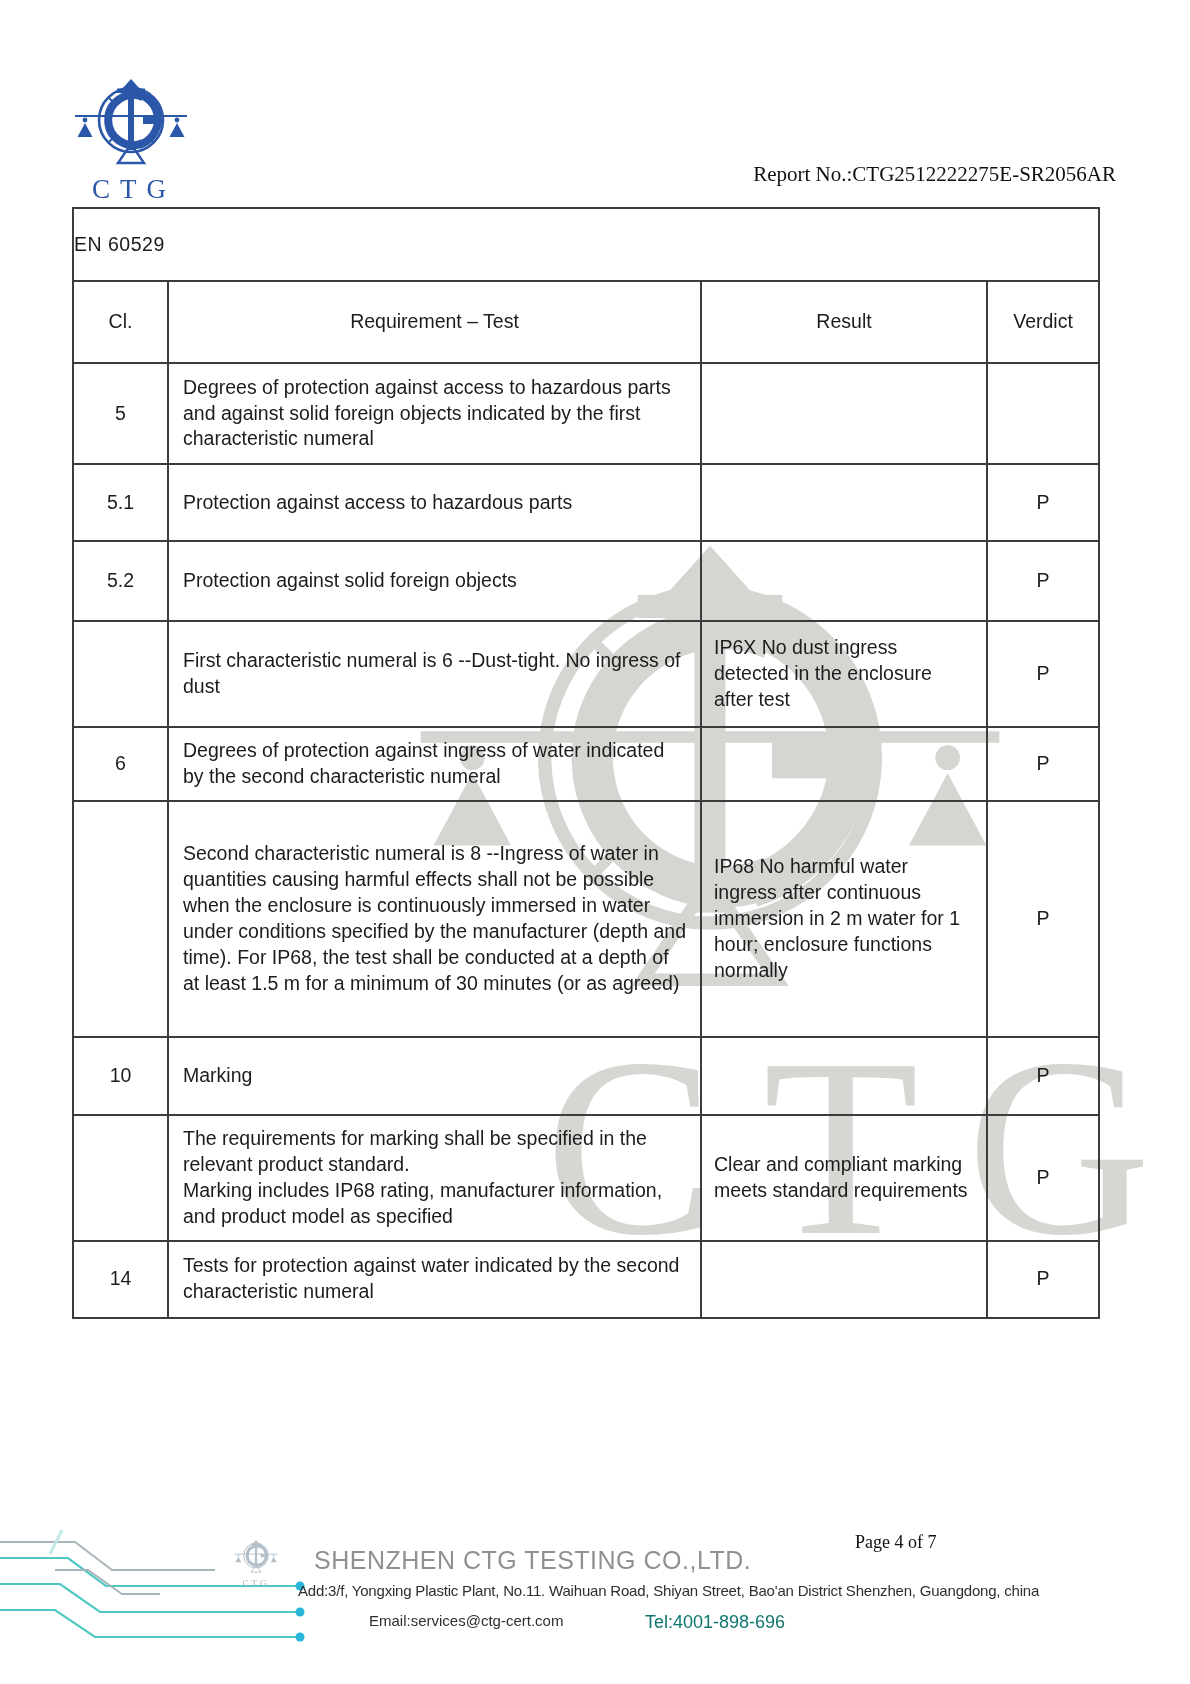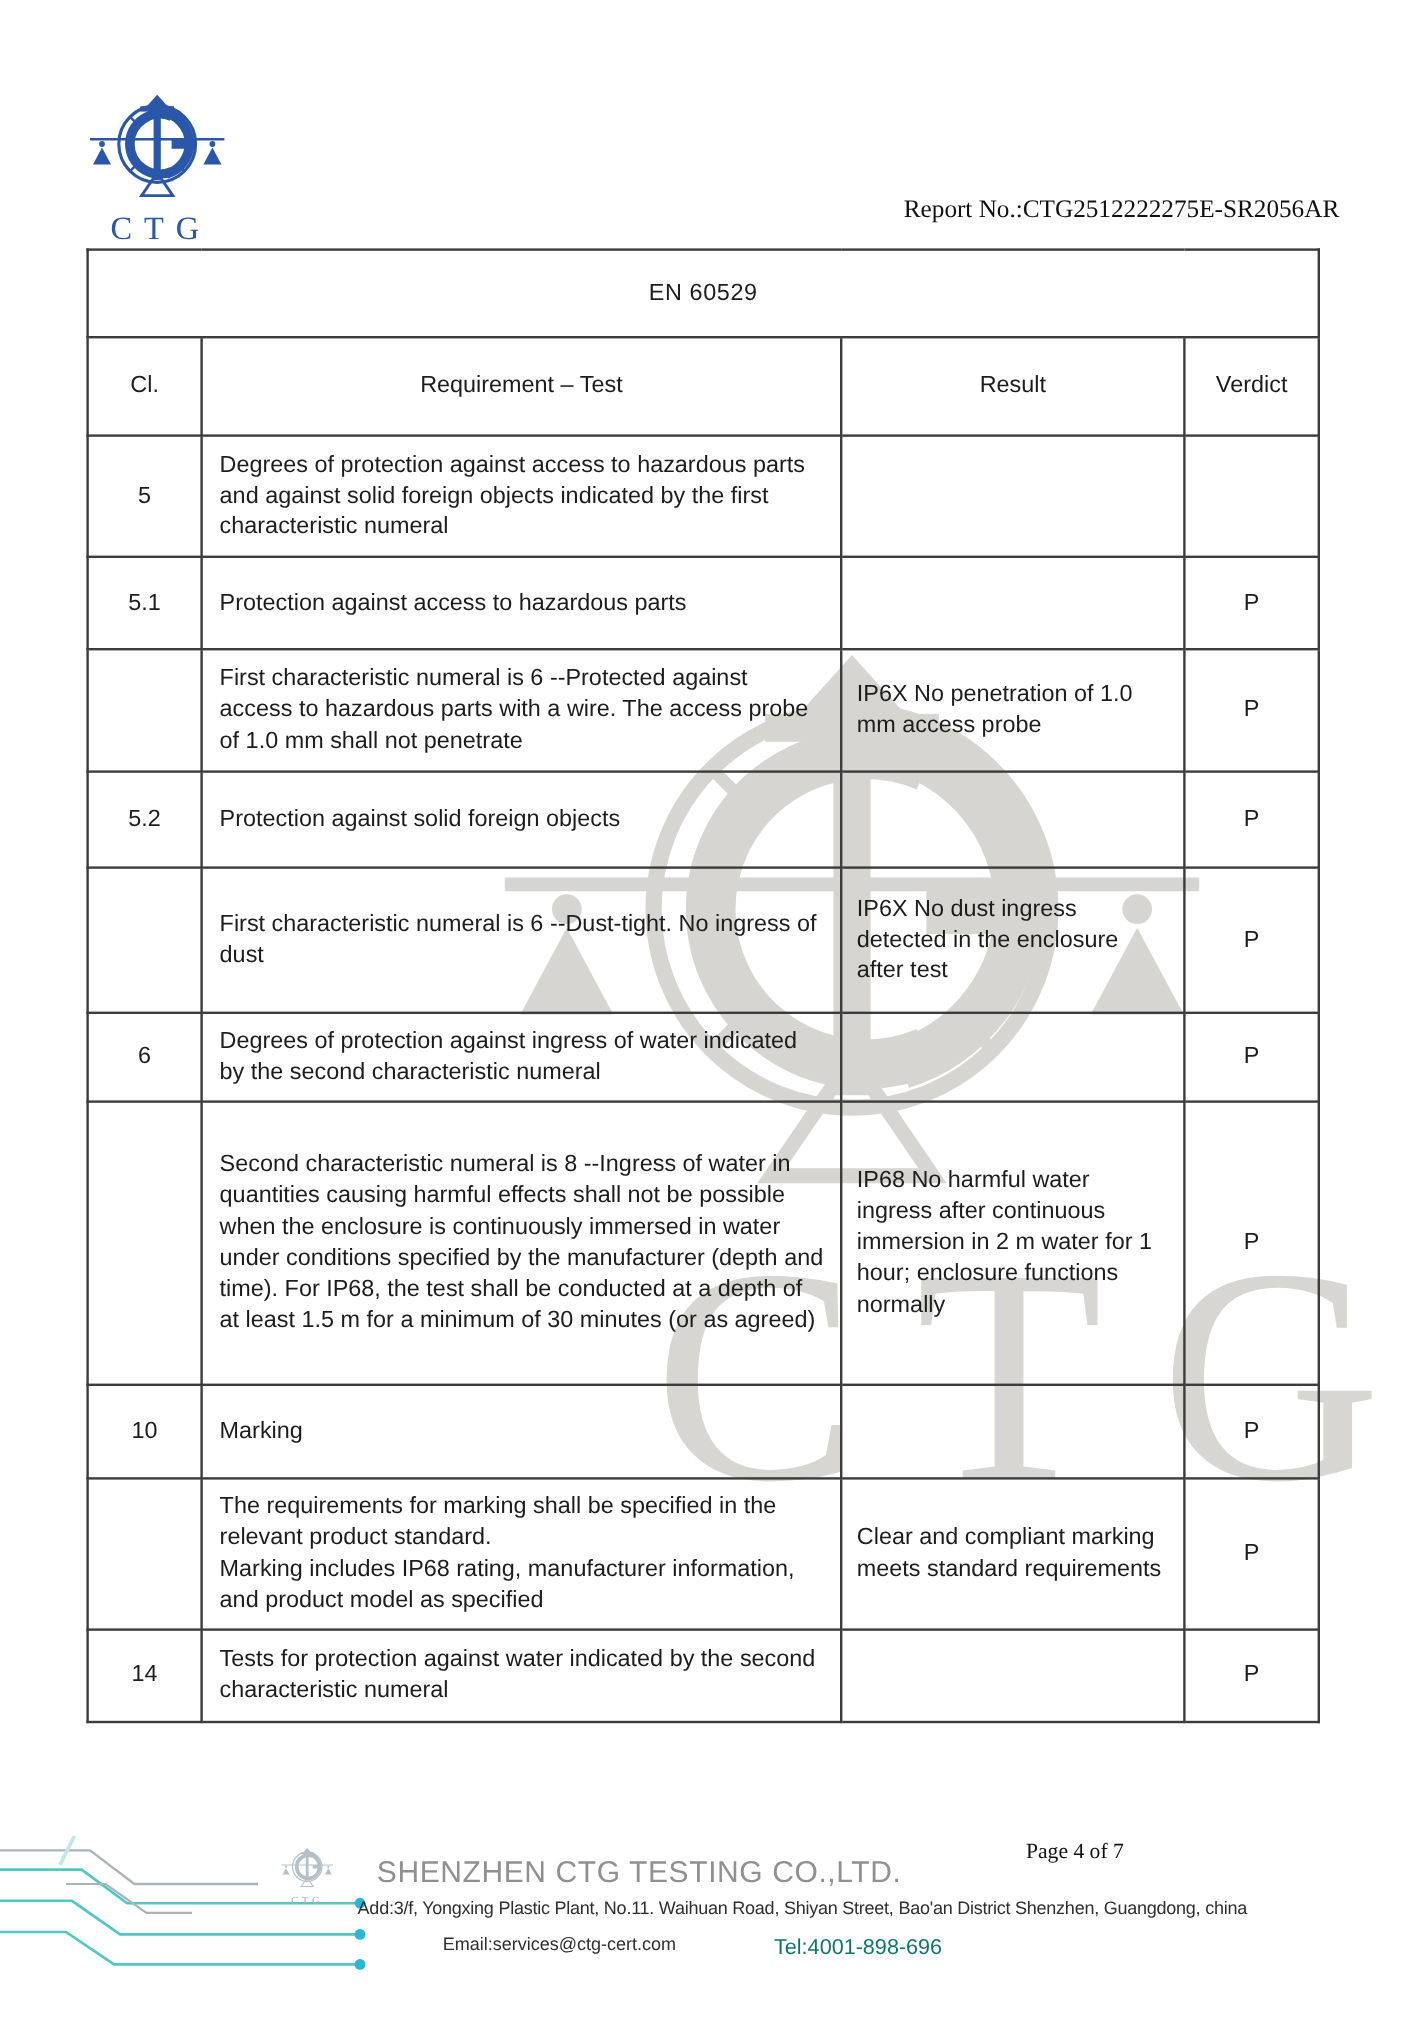--- a/index.html
+++ b/index.html
@@ -29,28 +29,28 @@
   }
   
   table.std {
     position:absolute; left:72px; top:207px; width:1026px;
     border-collapse:collapse; table-layout:fixed;
   }
   table.std th, table.std td {
     border:2px solid #3c3c3c; vertical-align:middle; background:transparent;
     font-size:19.5px; line-height:1.33; font-weight:normal;
   }
-  .title-row th { height:73px; text-align:center; font-size:21px; letter-spacing:0.5px; }
+  .title-row th { height:73px; text-align:left; font-size:21px; letter-spacing:0.5px; }
   .head-row th { height:82px; text-align:center; font-weight:bold; font-size:20px; }
   td.cl { text-align:center; }
   td.req { padding:10px 14px; white-space:pre-line; }
   td.res { padding:10px 12px; }
   td.verdict { text-align:center; font-size:20px; }
   tr.rh0{height:101px} tr.rh1{height:77px} tr.rh2{height:102px} tr.rh3{height:80px}
-  tr.rh4{height:121px} tr.rh5{height:73px} tr.rh6{height:236px} tr.rh7{height:78px}
+  tr.rh4{height:106px} tr.rh5{height:73px} tr.rh6{height:236px} tr.rh7{height:78px}
   tr.rh8{height:92px} tr.rh9{height:77px}
   
   .circuit { position:absolute; left:0; top:1528px; }
   .footer-logo { position:absolute; left:228px; top:1538px; width:56px; text-align:center; color:#b3bfc9; }
   .footer-logo .mini-word { font-size:9px; letter-spacing:3px; color:#a8b2ba; font-family:"Liberation Serif", serif; margin-top:-2px; }
   .footer-company {
     position:absolute; left:290px; top:1546px; font-size:25px; color:#8f9092; letter-spacing:0.5px;margin-left:24px;
   }
   .footer-address { position:absolute; left:298px; top:1582px; font-size:15px; color:#2e2e2e; letter-spacing:-0.2px; }
   .footer-email   { position:absolute; left:345px; top:1612px; font-size:15px; color:#2e2e2e;margin-left:24px; }
@@ -130,26 +130,20 @@
           <td class="req">Degrees of protection against access to hazardous parts and against solid foreign objects indicated by the first characteristic numeral</td>
           <td class="res"></td>
           <td class="verdict"></td>
         </tr>
         <tr class="rh1">
           <td class="cl">5.1</td>
           <td class="req">Protection against access to hazardous parts</td>
           <td class="res"></td>
           <td class="verdict">P</td>
         </tr>
-        <tr class="rh2">
-          <td class="cl"></td>
-          <td class="req">First characteristic numeral is 6 --Protected against access to hazardous parts with a wire. The access probe of 1.0 mm shall not penetrate</td>
-          <td class="res">IP6X No penetration of 1.0 mm access probe</td>
-          <td class="verdict">P</td>
-        </tr>
         <tr class="rh3">
           <td class="cl">5.2</td>
           <td class="req">Protection against solid foreign objects</td>
           <td class="res"></td>
           <td class="verdict">P</td>
         </tr>
         <tr class="rh4">
           <td class="cl"></td>
           <td class="req">First characteristic numeral is 6 --Dust-tight. No ingress of dust</td>
           <td class="res">IP6X No dust ingress detected in the enclosure after test</td>

